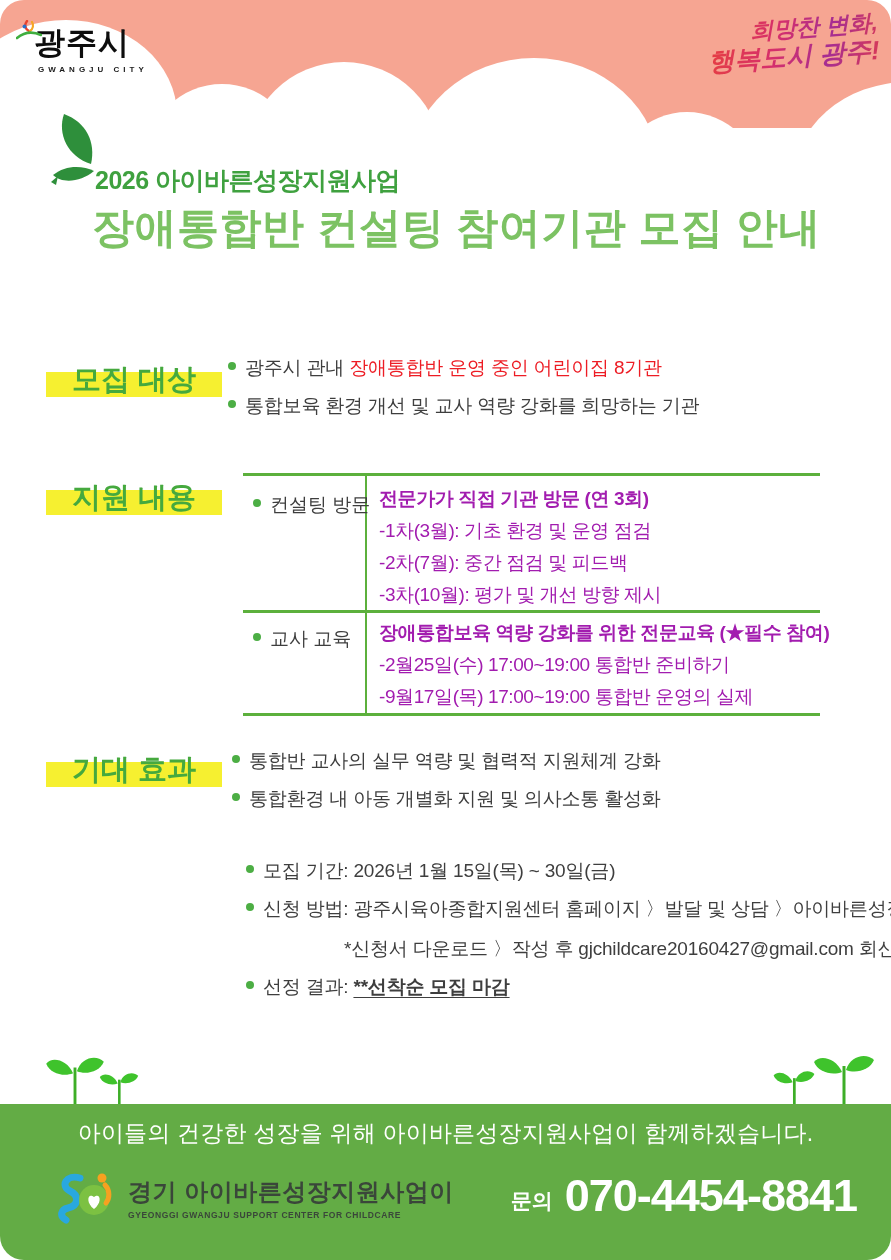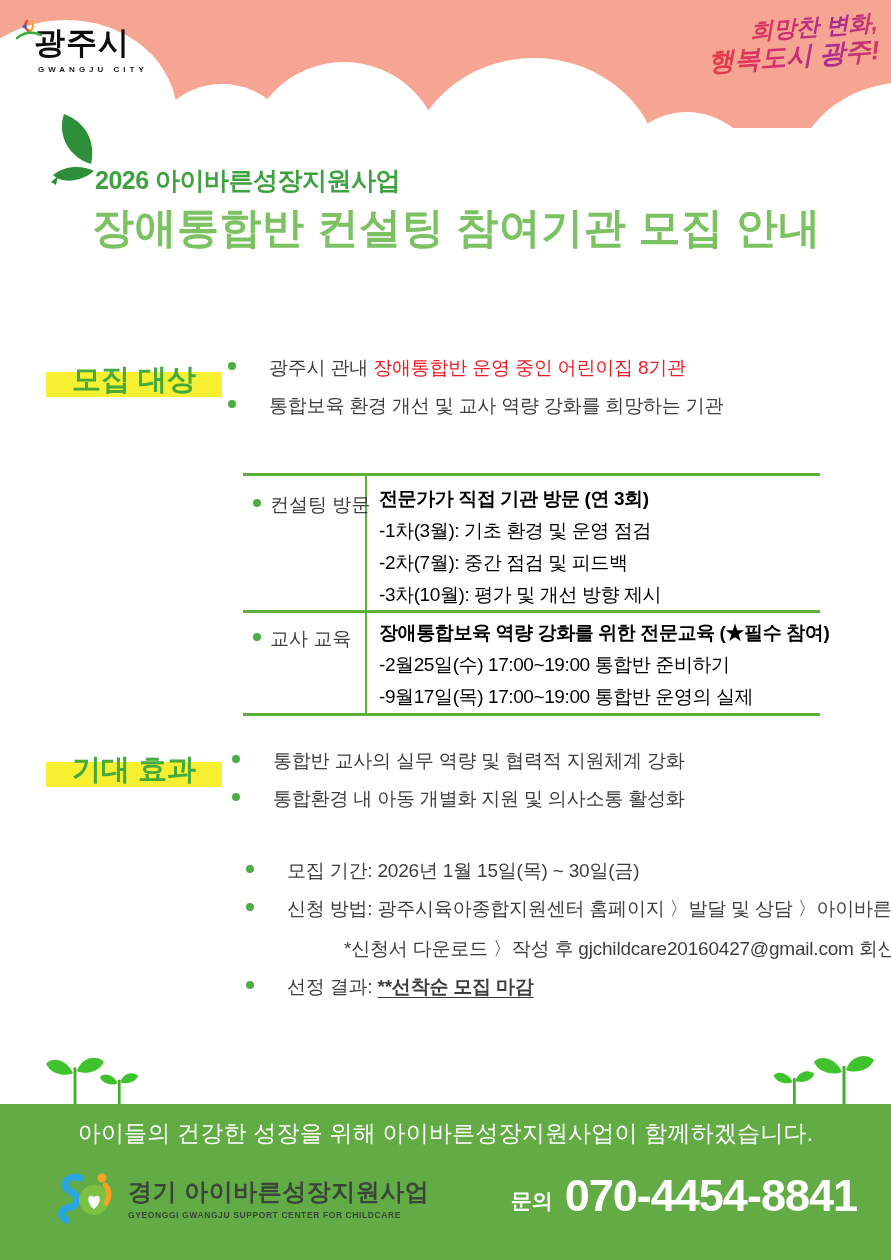--- a/index.html
+++ b/index.html
@@ -1,18 +1,18 @@
 <!DOCTYPE html>
 <html><head>
 <meta charset="utf-8">
 <style>
   html,body { margin:0; padding:0; background:#ffffff; }
   .page {
     position:relative; width:891px; height:1260px; overflow:hidden;
-    background:#ffffff; font-family:"Liberation Sans", sans-serif;
+    background:#ffffff; font-family:"Liberation Sans", sans-serif;border-radius:24px;
   }
 
   
   .header { position:absolute; left:0; top:0; width:891px; height:128px; background:#f6a592; overflow:hidden; }
   .cloud { position:absolute; background:#ffffff; border-radius:50%; }
   .c1 { left:-45px; top:20px;  width:222px; height:190px; }
   .c2 { left:146px; top:84px;  width:152px; height:150px; }
   .c3 { left:246px; top:62px;  width:196px; height:196px; }
   .c4 { left:408px; top:58px;  width:252px; height:230px; }
   .c5 { left:613px; top:112px; width:148px; height:148px; }
@@ -45,41 +45,41 @@
   
   .section-label { position:absolute; left:46px; width:176px; height:40px; text-align:center;
     font-size:29px; font-weight:800; color:#45a93e; z-index:1; white-space:nowrap; }
   .section-label::before { content:""; position:absolute; left:0; right:0; top:12px; height:25px; background:#f6f030; z-index:-1; }
   .lbl-target  { top:360px; }
   .lbl-support { top:478px; }
   .lbl-effects { top:750px; }
   .lbl-apply   { top:884px; }
 
   
-  .brow { position:absolute; display:flex; align-items:flex-start; font-size:19px; color:#3e3e3e; white-space:nowrap; letter-spacing:-0.2px;gap:24px; }
+  .brow { position:absolute; display:flex; align-items:flex-start; font-size:19px; color:#3e3e3e; white-space:nowrap; letter-spacing:-0.2px; }
   .dot { width:8px; height:8px; border-radius:50%; background:#4cae44; margin:7px 9px 0 0; flex:none; }
   .red { color:#ed1c24; }
   .b-target-1 { left:228px; top:355px; }
   .b-target-2 { left:228px; top:393px; }
   .b-effects-1 { left:232px; top:748px; }
   .b-effects-2 { left:232px; top:786px; }
   .b-apply-1 { left:246px; top:858px;text-align:center; }
   .b-apply-2 { left:246px; top:896px; }
   .apply-cont { position:absolute; left:344px; top:936px; font-size:19px; color:#3e3e3e; white-space:nowrap; letter-spacing:-0.2px; }
   .b-apply-3 { left:246px; top:974px; }
   .result-strong { font-weight:bold; text-decoration:underline; text-underline-offset:4px; }
 
   
   .table { position:absolute; left:243px; top:473px; width:577px; height:237px;
     border-top:3px solid #5cb03c; border-bottom:3px solid #5cb03c; }
   .row-sep { position:absolute; left:0; right:0; top:134px; height:3px; background:#5cb03c; }
   .v-div { position:absolute; left:122px; top:0; bottom:0; width:2px; background:#5cb03c; }
   .cell-cat { position:absolute; left:10px; display:flex; align-items:flex-start; font-size:19px; color:#3e3e3e; white-space:nowrap; }
   .cat-1 { top:16px; } .cat-2 { top:150px; }
-  .cell-body { position:absolute; left:136px; right:4px; font-size:19px; color:#000000; line-height:32px; white-space:nowrap; letter-spacing:-0.4px; }
+  .cell-body { position:absolute; left:136px; right:4px; font-size:19px; color:#a21caf; line-height:32px; white-space:nowrap; letter-spacing:-0.4px; }
   .body-1 { top:7px; } .body-2 { top:141px; }
   .cell-body .hd { font-weight:bold; }
 
   
   .sprout { position:absolute; }
   .footer-bar { position:absolute; left:0; top:1104px; width:891px; height:156px; background:#63ac45; }
   .footer-msg { text-align:center; color:#ffffff; font-size:23px; padding-top:14px; letter-spacing:0.2px; }
   .org { position:absolute; left:56px; top:64px; display:flex; align-items:center; }
   .org-text { margin-left:10px; }
   .org-name { font-size:24px; font-weight:bold; color:#3a463a; letter-spacing:0.5px; white-space:nowrap; }
@@ -133,20 +133,21 @@
   <div class="section-label lbl-target">모집 대상</div>
   <div class="brow b-target-1">
     <span class="dot"></span>
     <span><span>광주시 관내 </span><span class="red">장애통합반 운영 중인 어린이집 8기관</span></span>
   </div>
   <div class="brow b-target-2">
     <span class="dot"></span>
     <span>통합보육 환경 개선 및 교사 역량 강화를 희망하는 기관</span>
   </div>
 
+  <div class="section-label lbl-support">지원 내용</div>
   <div class="table">
     <div class="row-sep"></div>
     <div class="v-div"></div>
 
     <div class="cell-cat cat-1">
       <span class="dot"></span>
       <span>컨설팅 방문</span>
     </div>
     <div class="cell-body body-1">
       <div class="hd">전문가가 직접 기관 방문 (연 3회)</div>
@@ -226,21 +227,21 @@
       <span>
         <svg width="62" height="56" viewBox="0 0 62 56">
           <path d="M24 10 C10 6 4 18 14 23 C24 28 22 38 12 40 C5 41.5 3 48 10 52" stroke="#29a8df" stroke-width="7" fill="none" stroke-linecap="round"></path>
           <circle cx="38" cy="32" r="15" fill="#7cc142"></circle>
           <path d="M38 41 C29 34 32 24 38 29 C44 24 47 34 38 41 Z" fill="#ffffff"></path>
           <circle cx="46" cy="10" r="4.5" fill="#f6a120"></circle>
           <path d="M49 17 C54 22 54 30 50 35" stroke="#f6a120" stroke-width="5" fill="none" stroke-linecap="round"></path>
         </svg>
       </span>
       <div class="org-text">
-        <div class="org-name">경기 아이바른성장지원사업</div>
+        <div class="org-name">경기 아이바른성장지원사업이</div>
         <div class="org-en">GYEONGGI GWANGJU SUPPORT CENTER FOR CHILDCARE</div>
       </div>
     </div>
 
     <div class="contact">
       <span class="contact-label">문의</span>
       <span class="contact-phone">070-4454-8841</span>
     </div>
   </div>
 

